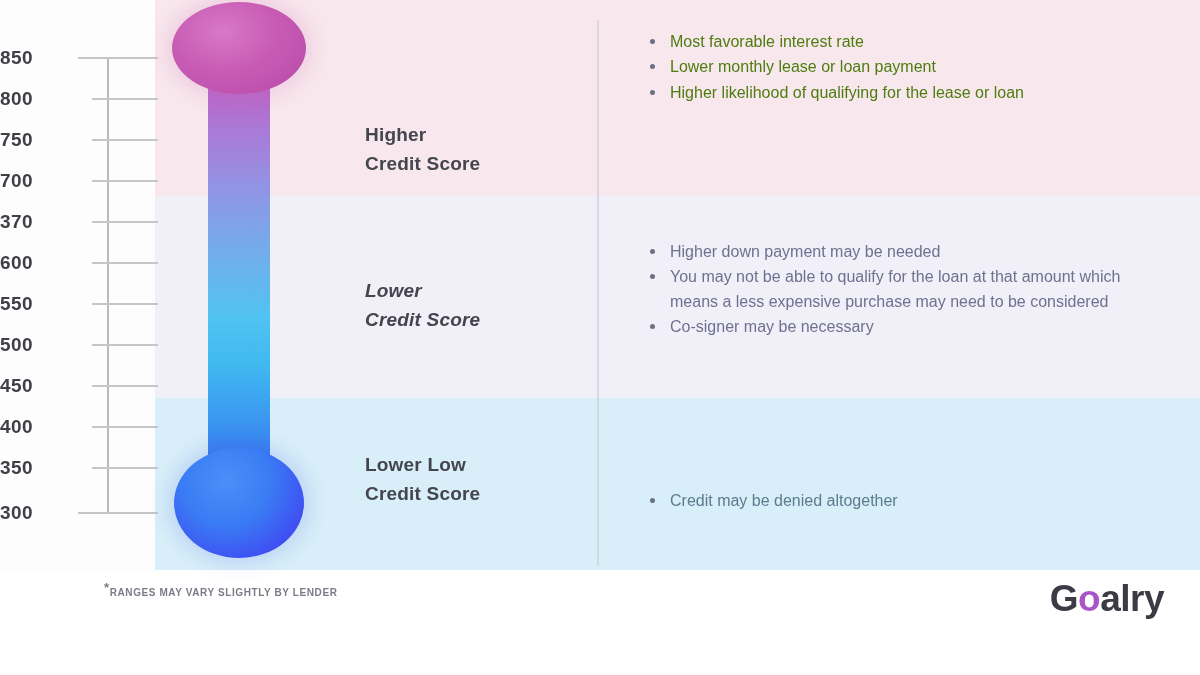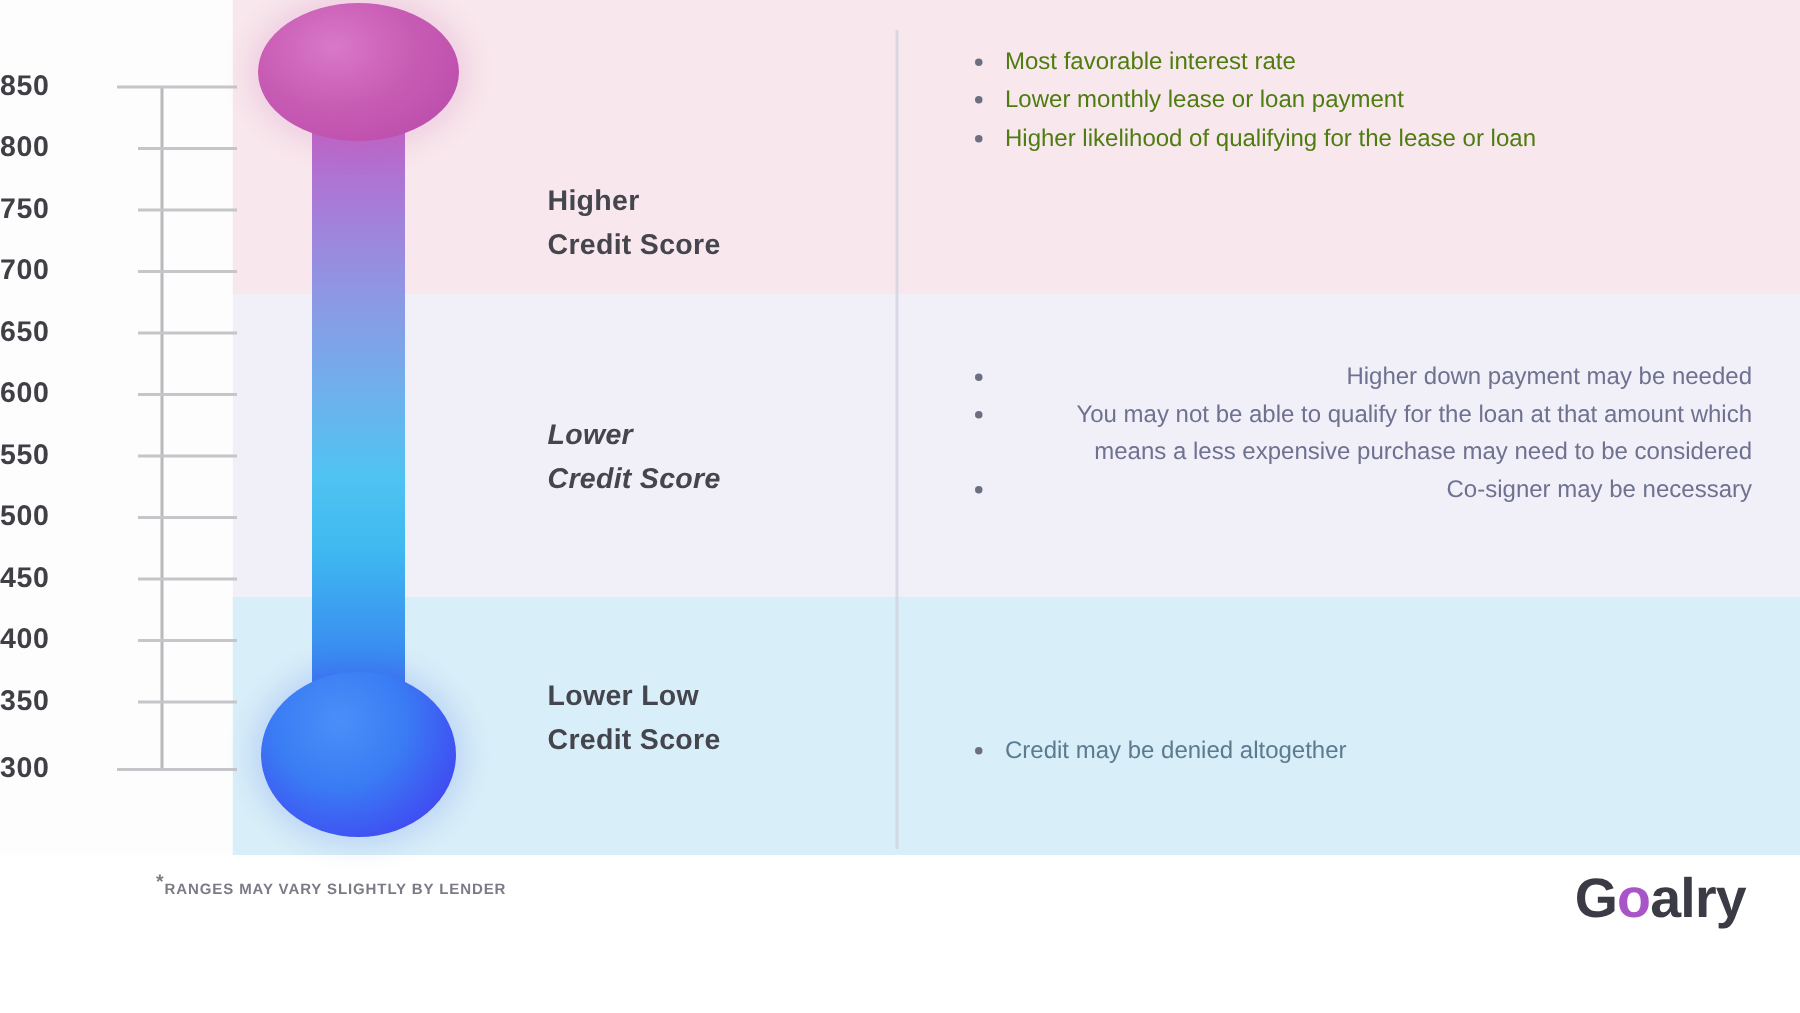--- a/index.html
+++ b/index.html
@@ -149,21 +149,21 @@
   }
   .bullets li::before {
     content: "";
     position: absolute;
     left: 2px; top: 9px;
     width: 5px; height: 5px;
     border-radius: 50%;
     background: #6b6f80;
   }
   #bullets-high { top: 30px; color: #4d7c0f; }
-  #bullets-mid  { top: 240px; color: #6e7190; text-align: right; }
+  #bullets-mid  { top: 240px; color: #6e7190; }
   #bullets-low  { top: 465px; color: #5c7b90; margin-top: 24px; }
 
   
   #footnote {
     position: absolute;
     left: 104px; top: 580px;
     font-size: 10px;
     font-weight: 700;
     letter-spacing: 0.6px;
     color: #7b7b86;
@@ -209,21 +209,21 @@
     </div>
     <div class="tick-row" style="top:110px">
       <span class="tick-label">750</span>
       <span class="tick-mark"></span>
     </div>
     <div class="tick-row" style="top:151px">
       <span class="tick-label">700</span>
       <span class="tick-mark"></span>
     </div>
     <div class="tick-row" style="top:192px">
-      <span class="tick-label">650</span>
+      <span class="tick-label">370</span>
       <span class="tick-mark"></span>
     </div>
     <div class="tick-row" style="top:233px">
       <span class="tick-label">600</span>
       <span class="tick-mark"></span>
     </div>
     <div class="tick-row" style="top:274px">
       <span class="tick-label">550</span>
       <span class="tick-mark"></span>
     </div>

